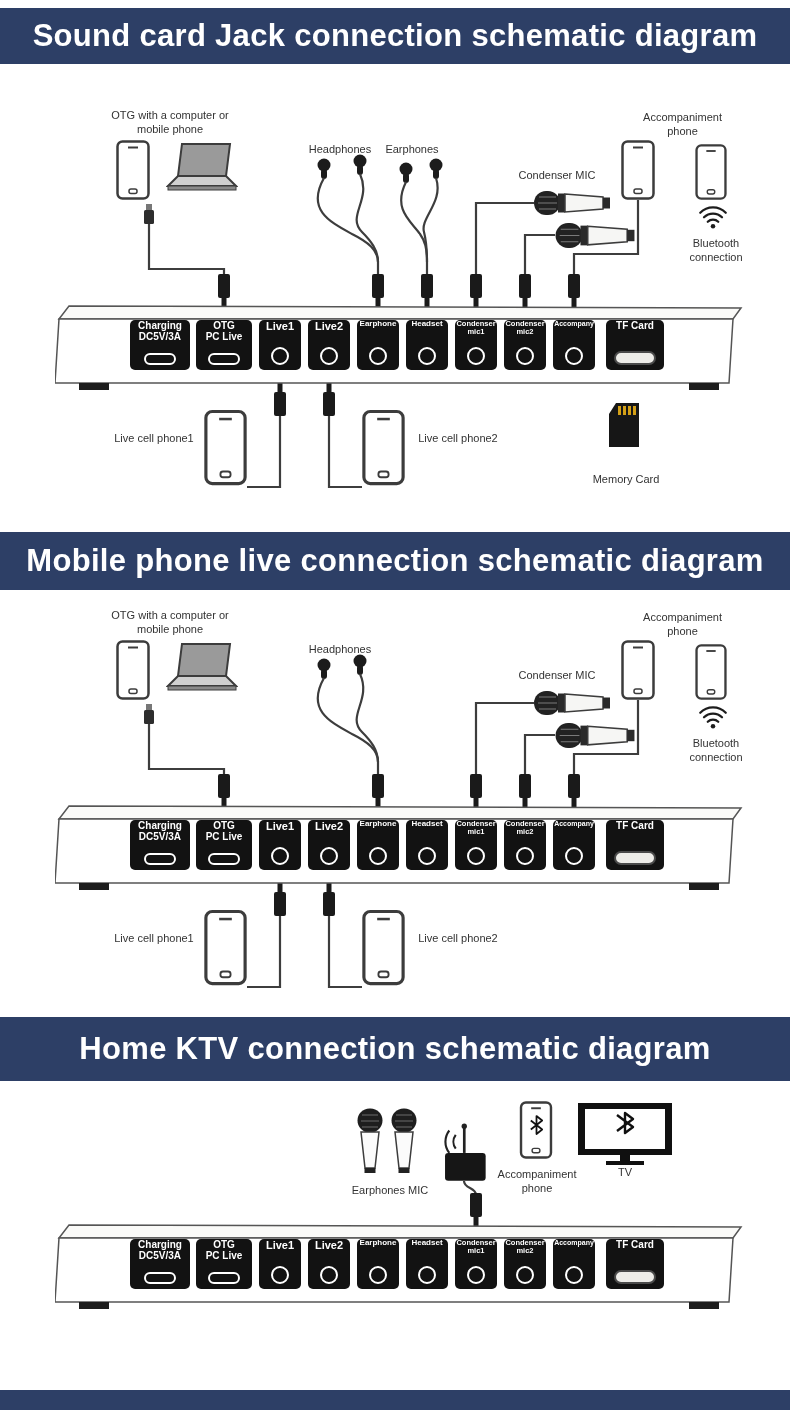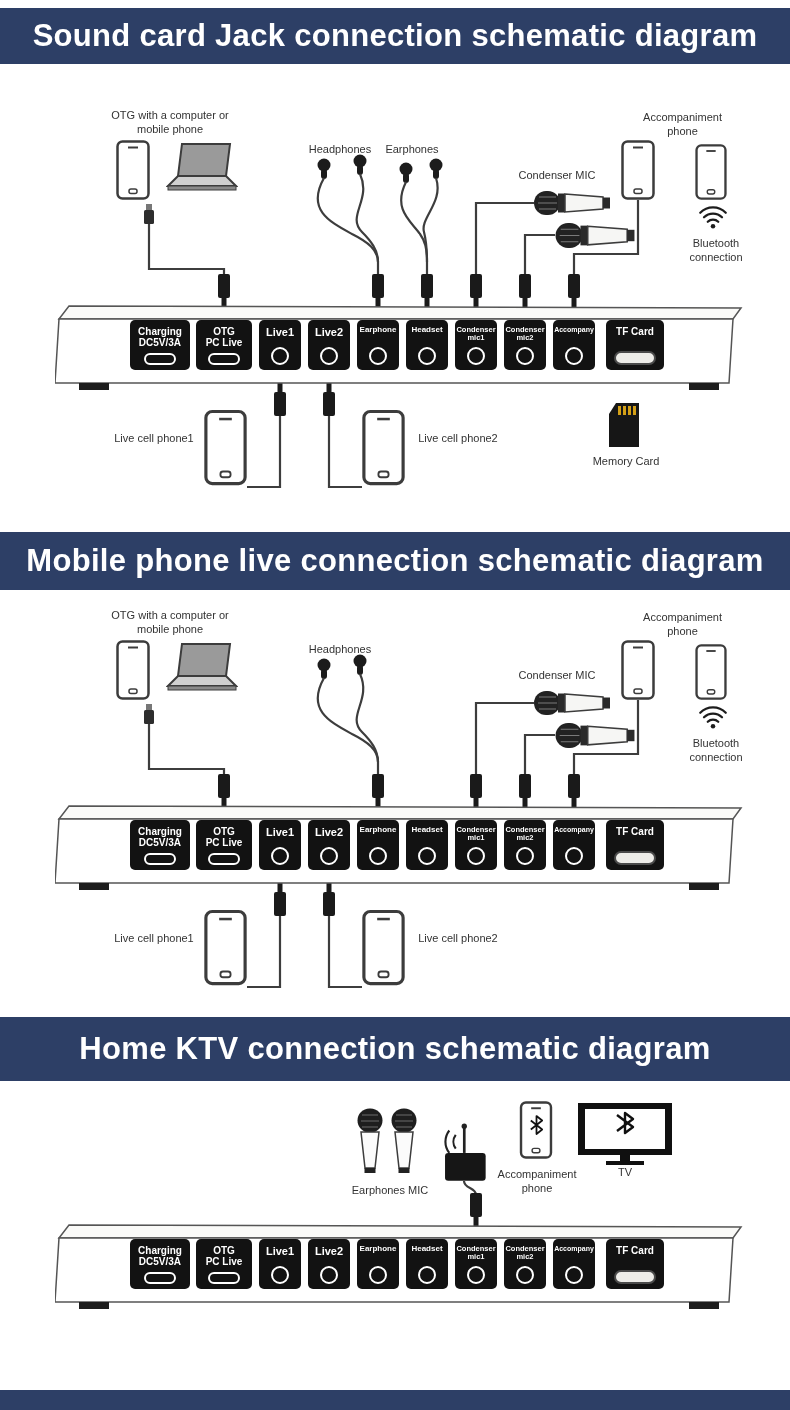--- a/index.html
+++ b/index.html
@@ -25,21 +25,21 @@
   .plug { fill:#1a1a1a; }
   .dlabel {
     position:absolute; font-size:11px; color:#333; text-align:center; line-height:14px;
   }
   .soundcard { position:absolute; left:55px; width:690px; height:96px; }
   #section-jack .soundcard, #section-mobile .soundcard { top:240px; }
   #section-ktv .soundcard { top:150px; }
   .bar-shape { position:absolute; left:0; top:0; }
   .port {
     position:absolute; top:16px; height:50px; background:#121212; border-radius:5px;
-    display:flex; flex-direction:column; align-items:center; padding-top:6px;
+    display:flex; flex-direction:column; align-items:center; padding-top:0;
   }
   .plabel { color:#fff; font-weight:bold; text-align:center; line-height:1.1; }
   .jack { margin-top:auto; margin-bottom:5px; }
   .jack-pill   { width:32px; height:12px; border:2px solid #fff; border-radius:7px; }
   .jack-circle { width:18px; height:18px; border:2px solid #fff; border-radius:50%; }
   .jack-slot   { width:42px; height:14px; background:#edece8; border:2px solid #4a4a4a; border-radius:8px; }
   .footer-strip { position:absolute; left:0; top:1390px; width:790px; height:20px; background:#2d3f66; }
 </style>
 </head>
 <body>
@@ -190,21 +190,21 @@
   </svg>
 
   <div class="dlabel" style="left:100px;top:44px;width:140px">OTG with a computer or mobile phone</div>
   <div class="dlabel" style="left:300px;top:78px;width:80px">Headphones</div>
   <div class="dlabel" style="left:374px;top:78px;width:76px">Earphones</div>
   <div class="dlabel" style="left:512px;top:104px;width:90px">Condenser MIC</div>
   <div class="dlabel" style="left:630px;top:46px;width:105px">Accompaniment phone</div>
   <div class="dlabel" style="left:678px;top:172px;width:76px">Bluetooth connection</div>
   <div class="dlabel" style="left:108px;top:367px;width:92px">Live cell phone1</div>
   <div class="dlabel" style="left:412px;top:367px;width:92px">Live cell phone2</div>
-  <div class="dlabel" style="left:588px;top:390px;width:76px">Memory Card</div>
+  <div class="dlabel" style="left:588px;top:408px;width:76px">Memory Card</div>
 
   <div class="soundcard">
       <svg class="bar-shape" width="690" height="96" viewBox="0 0 690 96">
         <polygon points="14,2 686,4 678,15 4,15" fill="#fafaf8" stroke="#555" stroke-width="1.5"></polygon>
         <polygon points="4,15 678,15 674,79 0,79" fill="#ffffff" stroke="#555" stroke-width="1.5"></polygon>
         <rect x="24" y="79" width="30" height="7" fill="#1d1d1d"></rect>
         <rect x="634" y="79" width="30" height="7" fill="#1d1d1d"></rect>
       </svg>
       <div class="port" style="left: 75px; width: 60px;">
         <div class="plabel" style="font-size: 10px;">

